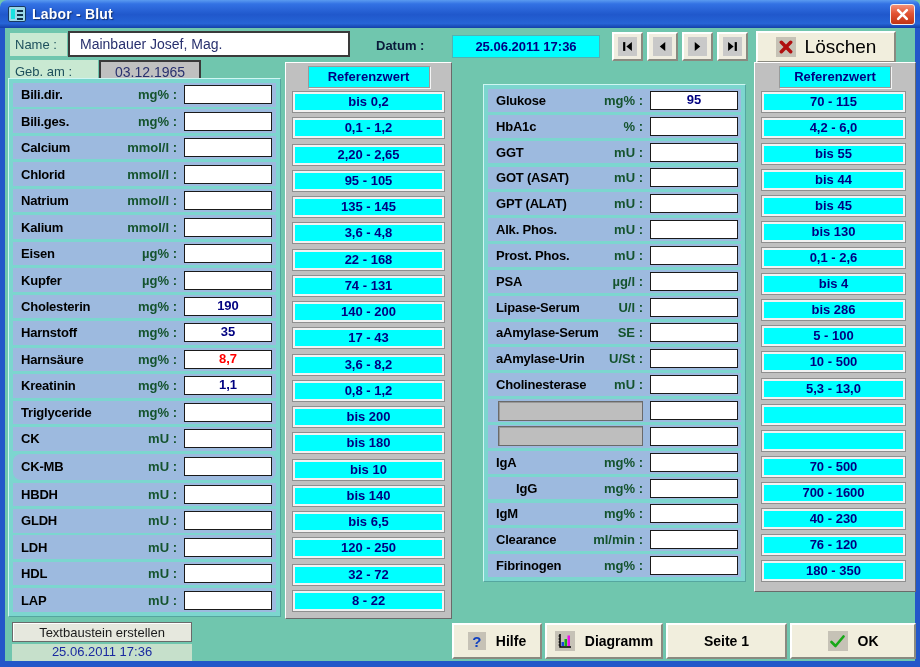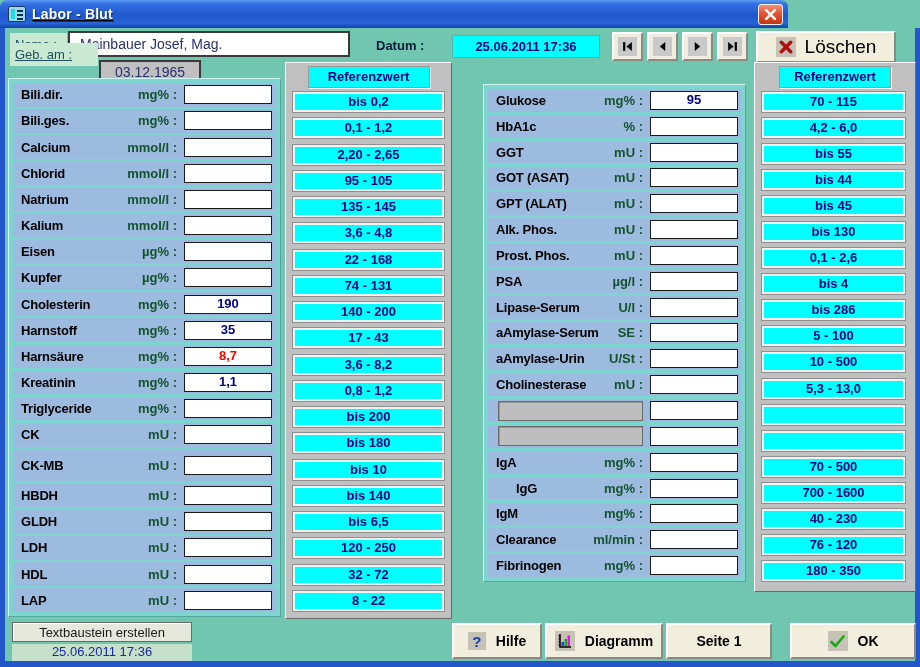--- a/index.html
+++ b/index.html
@@ -1,21 +1,21 @@
 <!DOCTYPE html>
 <html><head>
 <meta charset="utf-8">
 <style>
   html,body{margin:0;padding:0;background:#fff;}
   *{box-sizing:border-box;font-family:"Liberation Sans","DejaVu Sans",sans-serif;}
   .window{position:relative;width:920px;height:667px;background:#70C6AE;overflow:hidden;}
   
-  .titlebar{position:absolute;left:0;top:0;width:788px;height:28px;
+  .titlebar{position:absolute;left:0;top:0;width:920px;height:28px;
     background:linear-gradient(180deg,#5A9BF0 0%,#3372E4 14%,#2058CC 52%,#2664D6 84%,#1440A8 100%);
-    border-radius:7px 7px 0 0;display:flex;align-items:center;padding:0 6px;text-decoration:underline;}
+    border-radius:7px 7px 0 0;display:flex;align-items:center;padding:0 6px;}
   .title-icon{width:18px;height:16px;margin:0 6px 0 2px;position:relative;background:#9CD8E8;
     border:1px solid #183860;border-radius:2px;}
   .title-icon::before{content:"";position:absolute;left:2px;top:2px;width:4px;height:10px;background:#18E0E0;}
   .title-icon::after{content:"";position:absolute;left:8px;top:3px;width:6px;height:1.5px;background:#103048;
     box-shadow:0 4px 0 #103048,0 8px 0 #103048;}
   .title-text{color:#fff;font-weight:bold;font-size:14px;text-shadow:1px 1px 1px #103070;letter-spacing:.2px;}
   .close-btn{position:absolute;right:5px;top:4px;width:25px;height:21px;border:1px solid #F0F0F0;border-radius:3px;
     background:linear-gradient(180deg,#F49078 0%,#E25434 45%,#C03414 100%);display:flex;align-items:center;justify-content:center;}
   .border-left,.border-right{position:absolute;top:28px;bottom:0;width:5px;background:#2357C9;}
   .border-left{left:0;}.border-right{right:0;}
@@ -79,21 +79,21 @@
           <path d="M2 2 L10 10 M10 2 L2 10" stroke="#fff" stroke-width="2.4" stroke-linecap="round"></path>
         </svg>
     </div>
   </div>
   <div class="border-left"></div>
   <div class="border-right"></div>
   <div class="border-bottom"></div>
 
   <div class="lblstrip" style="left:10px;top:33px;width:57px;height:23px;">Name :</div>
   <div class="namebox">Mainbauer Josef, Mag.</div>
-  <div class="lblstrip" style="left:10px;top:43px;width:88px;height:23px;text-decoration:underline;">Geb. am :</div>
+  <div class="lblstrip" style="left:10px;top:60px;width:88px;height:23px;">Geb. am :</div>
   <div class="gebbox">03.12.1965</div>
   <div class="datumlbl">Datum :</div>
   <div class="datumbox">25.06.2011 17:36</div>
 
   <div class="navgroup">
     <div class="navbtn">
         <span class="pad">
           <svg width="11" height="11" viewBox="0 0 10 10">
             <rect x="1" y="1" width="2" height="8" fill="#000"></rect>
             <polygon points="9,1 9,9 4,5" fill="#000"></polygon>
@@ -197,41 +197,41 @@
       <div class="lab-row" style="height: 23.5px;">
         <span class="lbl">Triglyceride</span>
         <span class="unit">mg% :</span>
         <div class="value-box"></div>
       </div>
       <div class="lab-row" style="height: 23.5px;">
         <span class="lbl">CK</span>
         <span class="unit">mU :</span>
         <div class="value-box"></div>
       </div>
-      <div class="lab-row" style="height: 32px;">
+      <div class="lab-row" style="height: 26px; border-radius: 8px;">
         <span class="lbl">CK-MB</span>
         <span class="unit">mU :</span>
         <div class="value-box"></div>
       </div>
       <div class="lab-row" style="height: 23.5px;">
         <span class="lbl">HBDH</span>
         <span class="unit">mU :</span>
         <div class="value-box"></div>
       </div>
       <div class="lab-row" style="height: 23.5px;">
         <span class="lbl">GLDH</span>
         <span class="unit">mU :</span>
         <div class="value-box"></div>
       </div>
       <div class="lab-row" style="height: 23.5px; justify-content: center;">
         <span class="lbl">LDH</span>
         <span class="unit">mU :</span>
         <div class="value-box"></div>
       </div>
-      <div class="lab-row" style="height: 23.5px; border-radius: 6px;">
+      <div class="lab-row" style="height: 23.5px;">
         <span class="lbl">HDL</span>
         <span class="unit">mU :</span>
         <div class="value-box"></div>
       </div>
       <div class="lab-row" style="height: 23.5px;">
         <span class="lbl">LAP</span>
         <span class="unit">mU :</span>
         <div class="value-box"></div>
       </div>
     </div>
@@ -397,21 +397,21 @@
       <svg width="16" height="16" viewBox="0 0 16 16">
         <path d="M3 1 L3 14 L14 14" stroke="#000" stroke-width="1.5" fill="none"></path>
         <path d="M1.5 3 H3 M1.5 6 H3 M1.5 9 H3 M1.5 12 H3" stroke="#000" stroke-width="1"></path>
         <rect x="4.5" y="9" width="2.5" height="4" fill="#2040E0"></rect>
         <rect x="7.5" y="6" width="2.5" height="7" fill="#10B010"></rect>
         <rect x="10.5" y="2.5" width="2.5" height="10.5" fill="#E810E8"></rect>
       </svg>
     </span>
     <span>Diagramm</span>
   </div>
-  <div class="btn footbtn" style="left:666px;width:106px;">
+  <div class="btn footbtn" style="left:666px;width:121px;">
     <span>Seite 1</span>
   </div>
   <div class="btn footbtn" style="left:790px;width:126px;">
     <span class="icon-sq" style="width:20px;height:20px;">
       <svg width="15" height="13" viewBox="0 0 15 13">
           <path d="M1.5 7 L5.5 11 L13.5 1.5" stroke="#18A818" stroke-width="2.6" fill="none" stroke-linecap="round" stroke-linejoin="round"></path>
         </svg>
     </span>
     <span>OK</span>
   </div>

